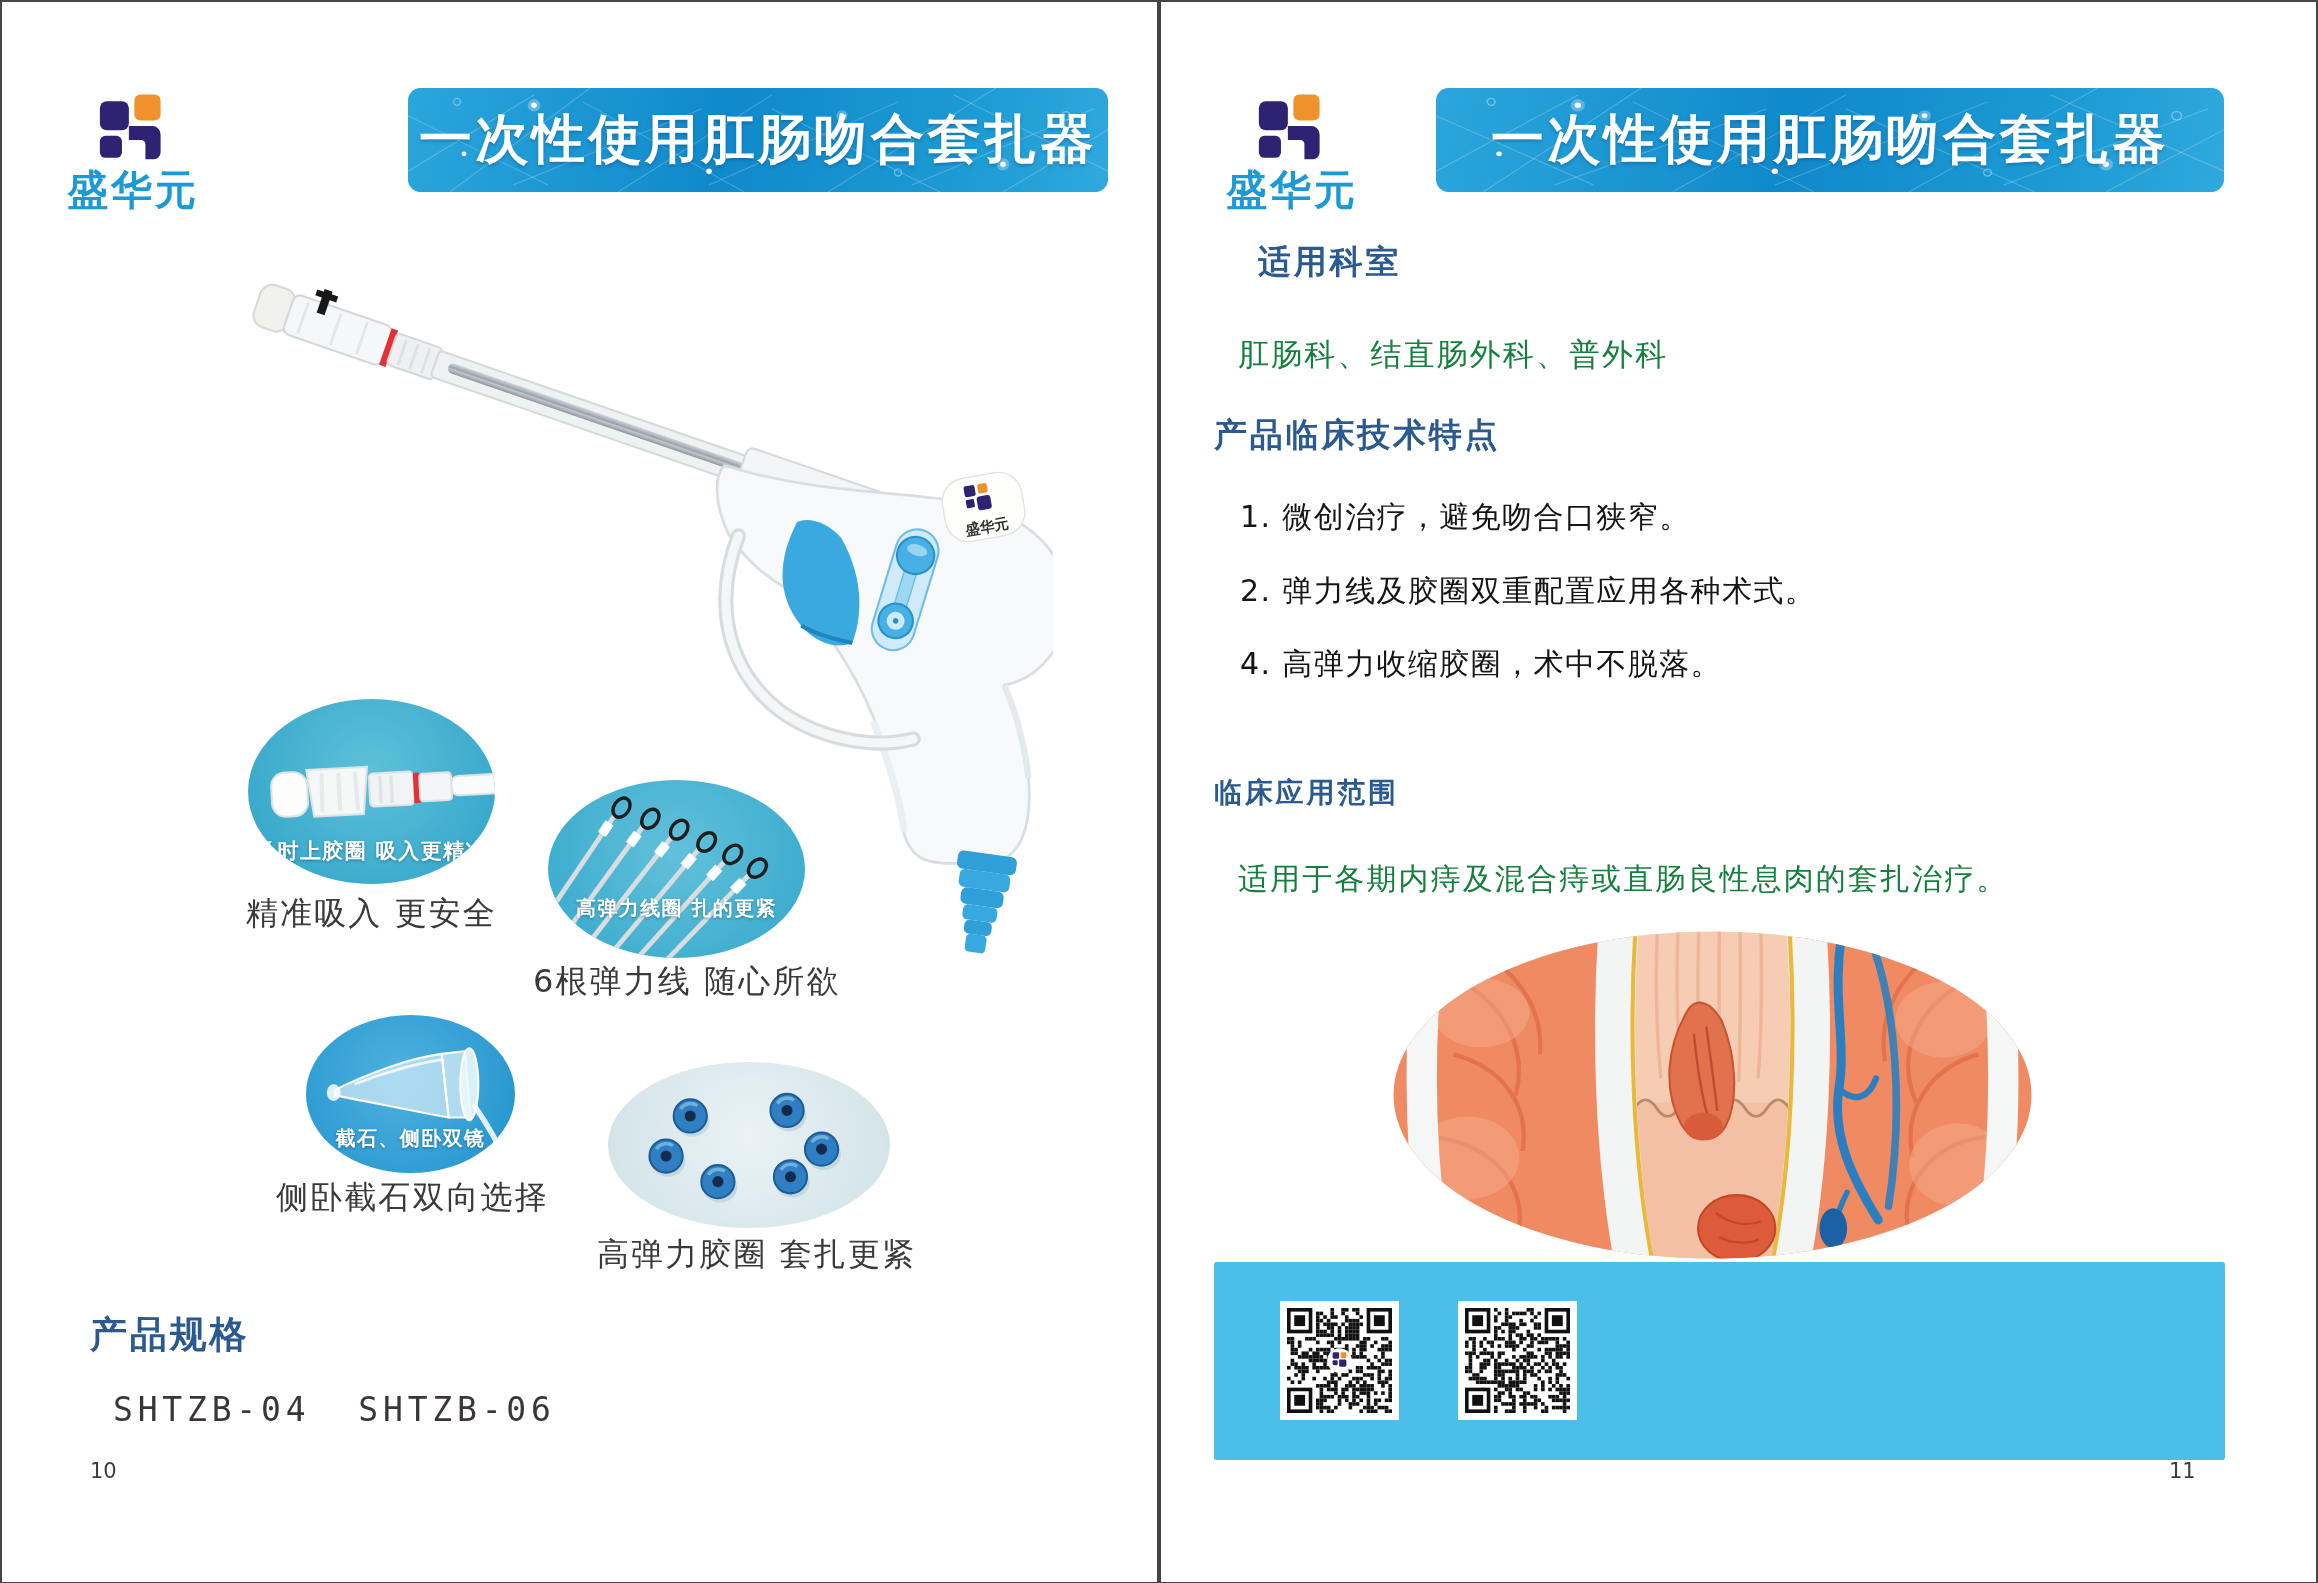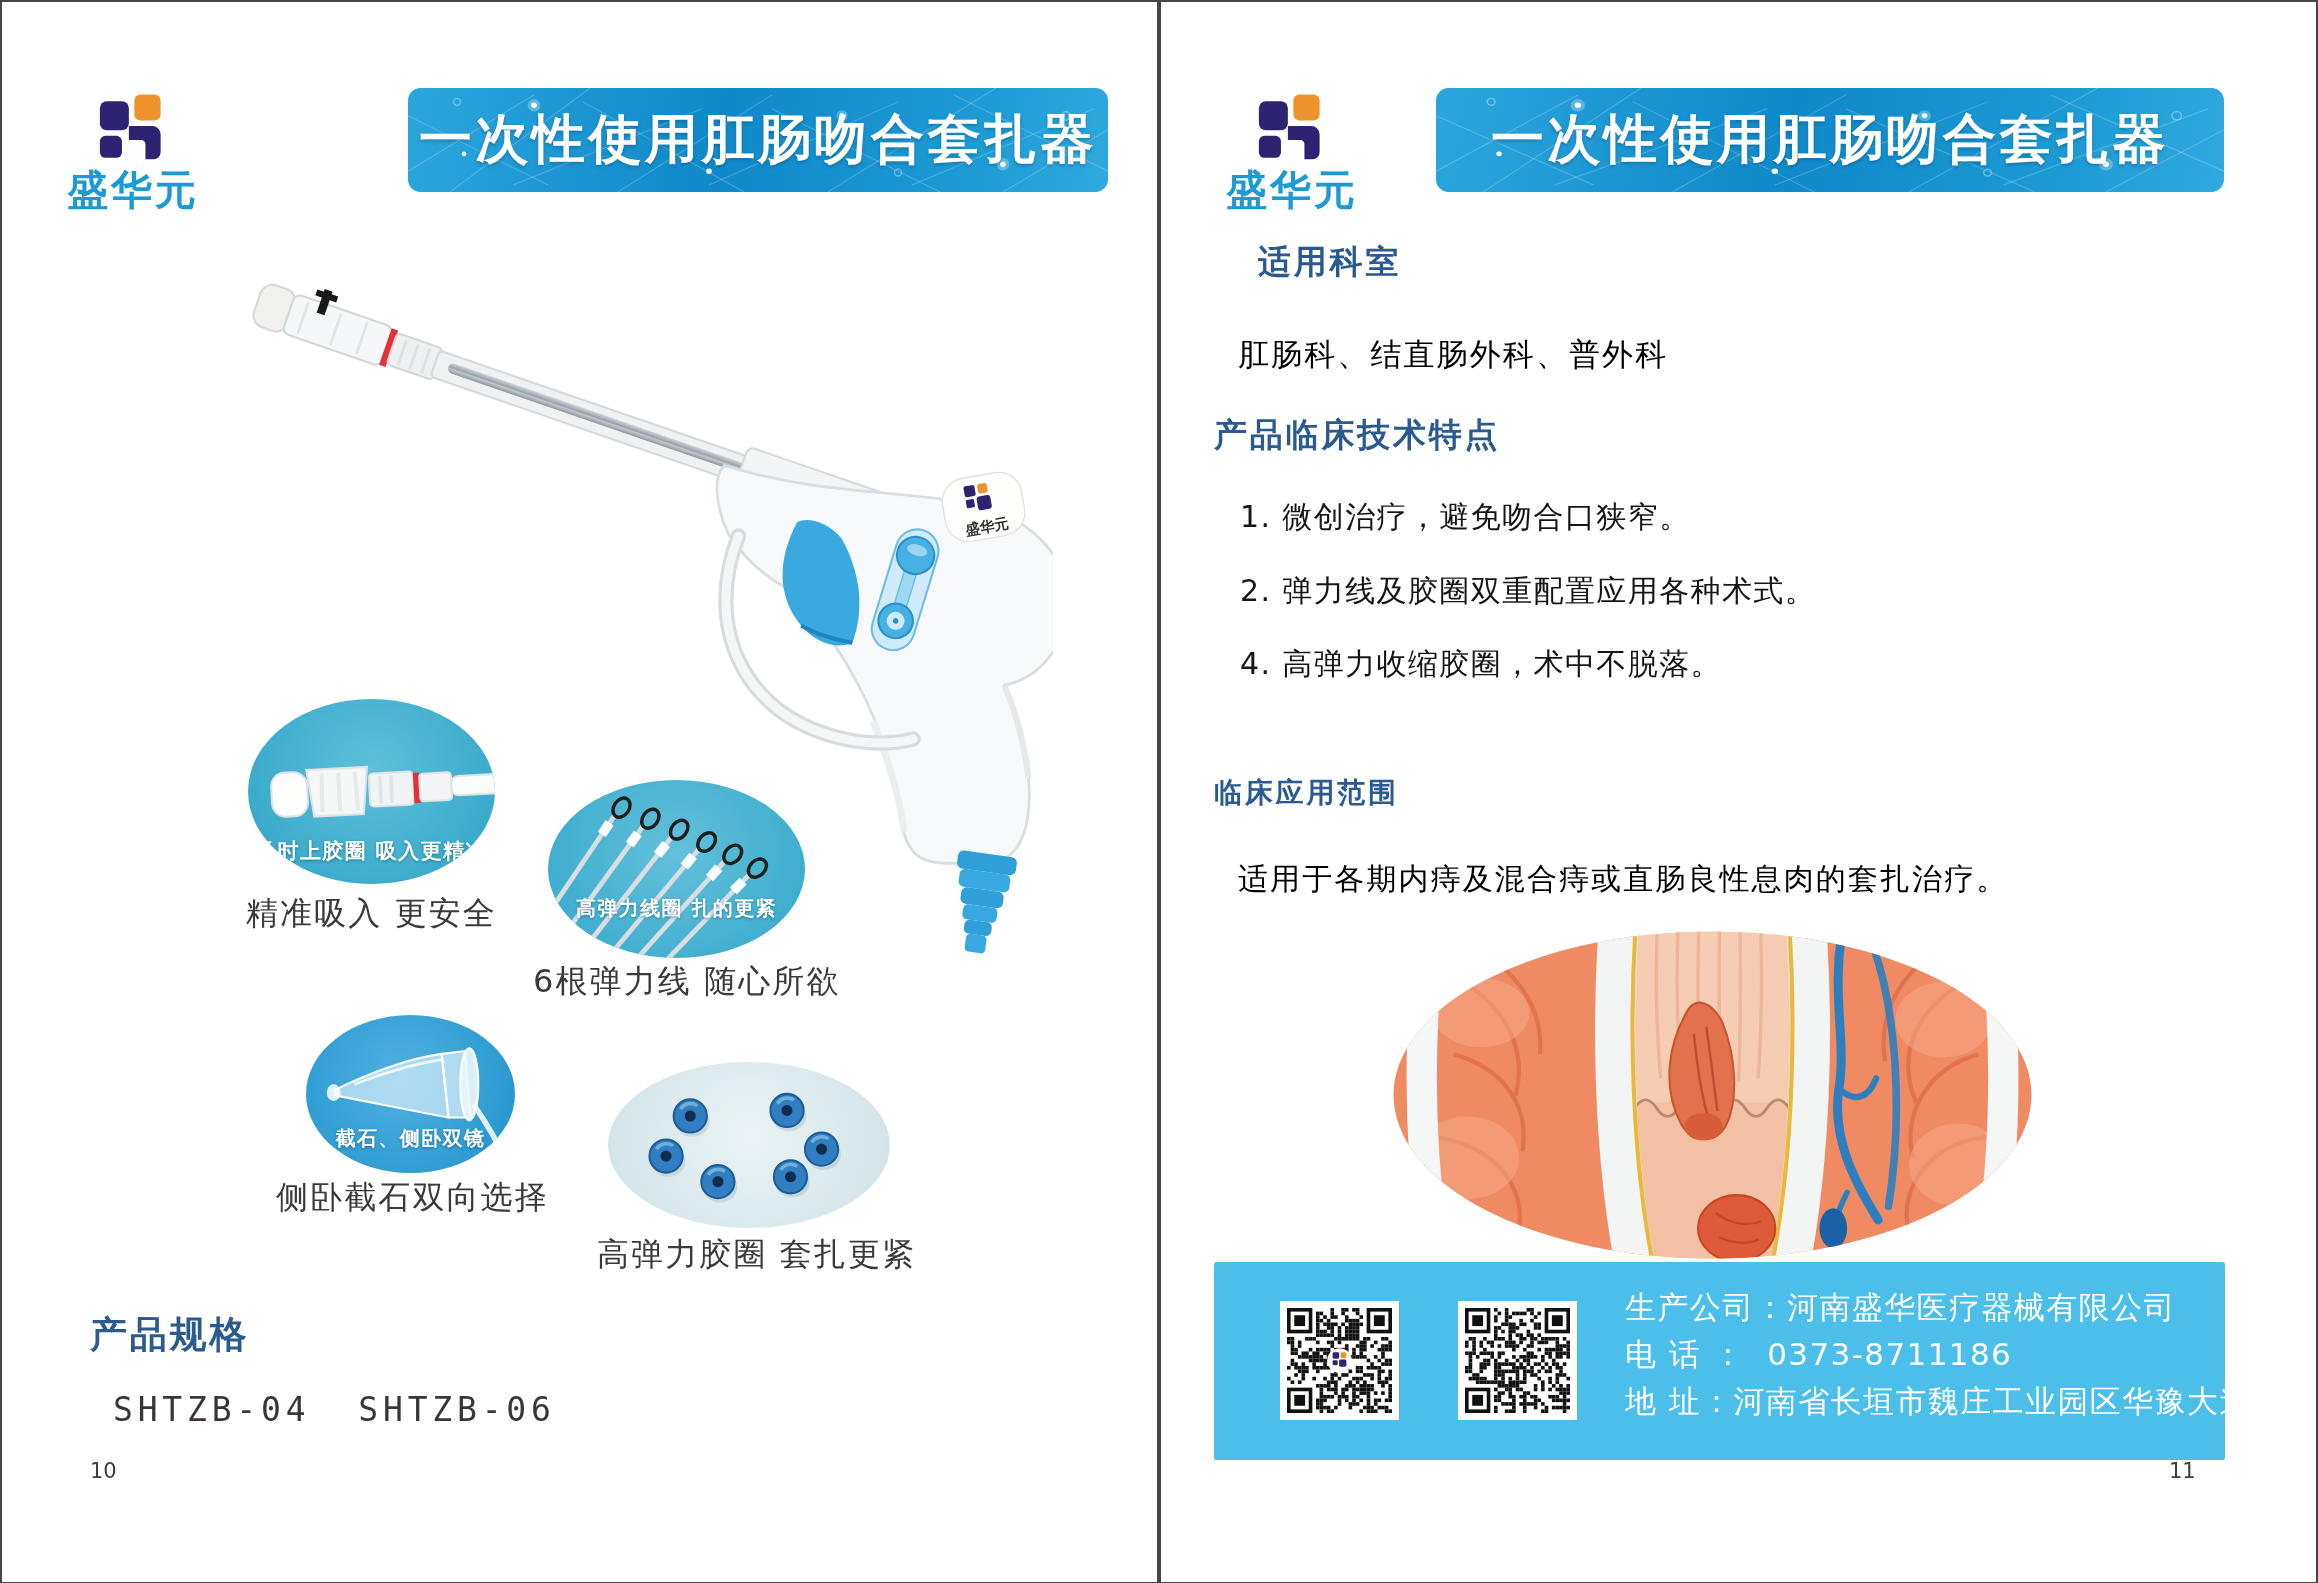--- a/index.html
+++ b/index.html
@@ -51,21 +51,21 @@
   .specs-models span{margin-right:48px;}
   .page-num{position:absolute;font-size:21px;color:#3d3d3d;}
   #pn-left{left:88px;top:1457px;}
   #pn-right{left:1008px;top:1457px;}
 
   
   .sec-heading{position:absolute;font-size:33px;font-weight:bold;color:#2a5a90;letter-spacing:2.8px;white-space:nowrap;}
   #h-dept{left:53px;top:238px;margin-left:44px;}
   #h-feat{left:53px;top:411px;}
   #h-app{left:53px;top:772px;font-size:28px;}
-  .sec-text{position:absolute;font-size:31px;color:#000000;letter-spacing:2.1px;white-space:nowrap;font-weight:500;}
+  .sec-text{position:absolute;font-size:31px;color:#15803d;letter-spacing:2.1px;white-space:nowrap;font-weight:500;}
   #t-dept{left:77px;top:332px;}
   #t-app{left:77px;top:857px;font-size:30px;}
   .feat-list{position:absolute;left:79px;top:495px;}
   .feat-item{font-size:30px;color:#151515;letter-spacing:1.4px;font-weight:500;
              margin-bottom:32.5px;white-space:nowrap;}
   .anatomy{position:absolute;left:230px;top:928px;width:643px;height:330px;}
 
   
   .footer{position:absolute;left:53px;top:1260px;width:1011px;height:198px;background:#4bbfe9;border-radius:2.8px;}
   .qr{position:absolute;top:39px;width:119px;height:119px;background:#fff;padding:7px;box-sizing:border-box;}
@@ -1150,23 +1150,18 @@
               <rect x="10" y="10" width="15" height="15"></rect>
               <rect x="110" y="0" width="35" height="35"></rect>
               <rect x="115" y="5" width="25" height="25" fill="#fff"></rect>
               <rect x="120" y="10" width="15" height="15"></rect>
               <rect x="0" y="110" width="35" height="35"></rect>
               <rect x="5" y="115" width="25" height="25" fill="#fff"></rect>
               <rect x="10" y="120" width="15" height="15"></rect>
             </g>
           </svg>
       </div>
-      <div class="footer-lines">
-        <div class="footer-line">生产公司：河南盛华医疗器械有限公司</div>
-        <div class="footer-line">电 话 ：  0373-8711186</div>
-        <div class="footer-line">地 址：河南省长垣市魏庄工业园区华豫大道西侧</div>
-      </div>
     </div>
 
     <div class="page-num" id="pn-right">11</div>
   </div>
 </div>
 
 
 </body></html>

